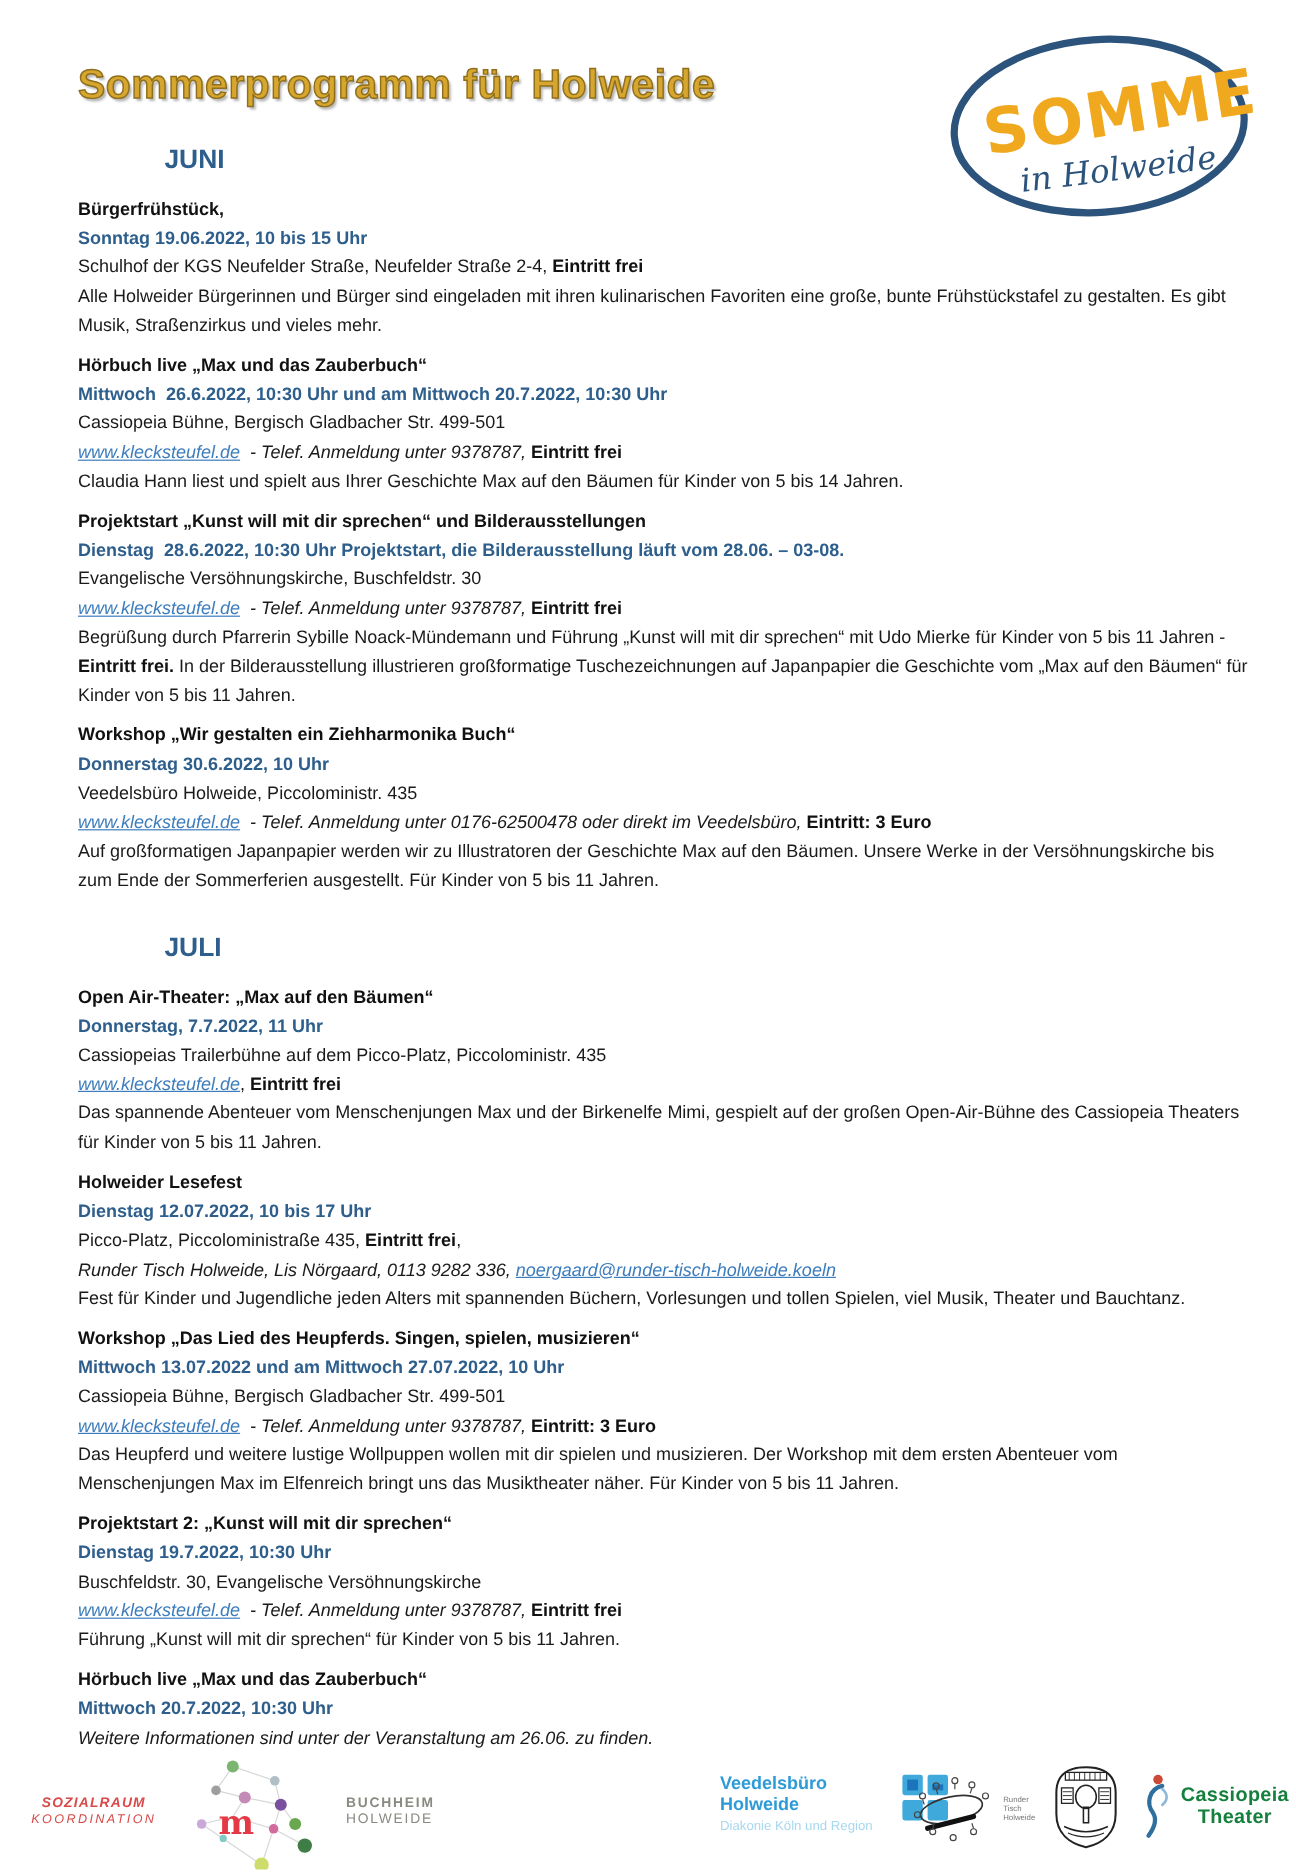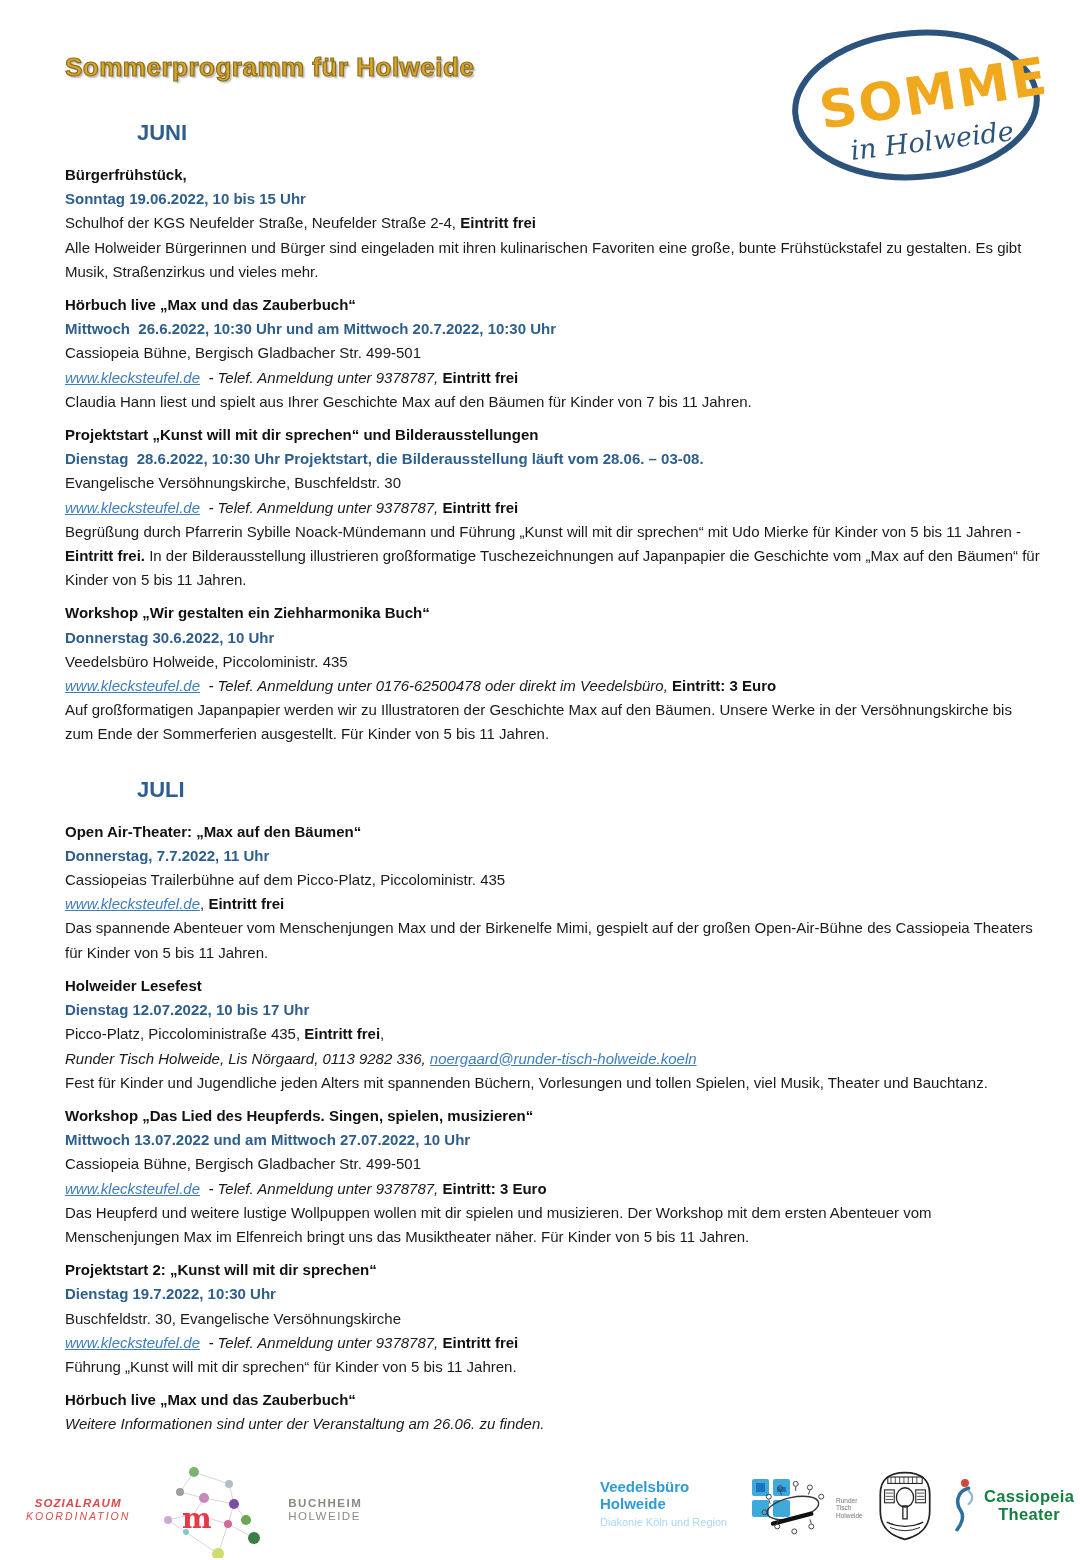--- a/index.html
+++ b/index.html
@@ -1,20 +1,20 @@
 <!DOCTYPE html>
 <html style="--accent_blue: #2e5f8c; --link_blue: #3d7dbd; --title_gold: #d6a62e; --logo_yellow: #f0a91f; --logo_navy: #2c537c; --sozialraum_red: #d94a4a; --veedels_blue: #2e9bd6;"><head>
 <meta charset="utf-8">
 <style>
   html,body{margin:0;padding:0;background:#ffffff;}
   .page{position:relative;width:1080px;height:1560px;background:#ffffff;overflow:hidden;
         font-family:"Liberation Sans","DejaVu Sans",sans-serif;color:#1a1a1a;}
 
   
-  .doc-title{position:absolute;left:65px;top:52px;font-size:26px;font-weight:bold;
+  .doc-title{position:absolute;left:65px;top:52px;font-size:34px;font-weight:bold;
              color:var(--title_gold,#d6a62e);-webkit-text-stroke:1.2px #8f6f1c;
              text-shadow:2px 2px 2px rgba(120,120,120,.55);letter-spacing:.5px;}
   .stamp{position:absolute;left:788px;top:22px;width:256px;height:166px;}
 
   
   .content{position:absolute;left:65px;top:120px;width:978px;}
   .section-heading{margin:0 0 17px 72px;font-size:22px;font-weight:bold;
                    color:var(--accent_blue,#2e5f8c);}
   .event + .section-heading{margin-top:30px;}
   .event{margin-bottom:9px;}
@@ -62,21 +62,21 @@
         <div class="line"><span class="seg-title">Bürgerfrühstück,</span></div>
         <div class="line"><span class="seg-date">Sonntag 19.06.2022, 10 bis 15 Uhr</span></div>
         <div class="line"><span class="seg-plain">Schulhof der KGS Neufelder Straße, Neufelder Straße 2-4, </span><span class="seg-bold">Eintritt frei</span></div>
         <div class="line"><span class="seg-plain">Alle Holweider Bürgerinnen und Bürger sind eingeladen mit ihren kulinarischen Favoriten eine große, bunte Frühstückstafel zu gestalten. Es gibt Musik, Straßenzirkus und vieles mehr.</span></div>
       </div>
       <div class="event">
         <div class="line"><span class="seg-title">Hörbuch live „Max und das Zauberbuch“</span></div>
         <div class="line"><span class="seg-date">Mittwoch  26.6.2022, 10:30 Uhr und am Mittwoch 20.7.2022, 10:30 Uhr</span></div>
         <div class="line"><span class="seg-plain">Cassiopeia Bühne, Bergisch Gladbacher Str. 499-501</span></div>
         <div class="line"><span class="seg-link">www.klecksteufel.de</span><span class="seg-italic">  - Telef. Anmeldung unter 9378787, </span><span class="seg-bold">Eintritt frei</span></div>
-        <div class="line"><span class="seg-plain">Claudia Hann liest und spielt aus Ihrer Geschichte Max auf den Bäumen für Kinder von 7 bis 11 Jahren.</span></div>
+        <div class="line"><span class="seg-plain">Claudia Hann liest und spielt aus Ihrer Geschichte Max auf den Bäumen für Kinder von 5 bis 14 Jahren.</span></div>
       </div>
       <div class="event">
         <div class="line"><span class="seg-title">Projektstart „Kunst will mit dir sprechen“ und Bilderausstellungen</span></div>
         <div class="line"><span class="seg-date">Dienstag  28.6.2022, 10:30 Uhr Projektstart, die Bilderausstellung läuft vom 28.06. – 03-08.</span></div>
         <div class="line"><span class="seg-plain">Evangelische Versöhnungskirche, Buschfeldstr. 30</span></div>
         <div class="line"><span class="seg-link">www.klecksteufel.de</span><span class="seg-italic">  - Telef. Anmeldung unter 9378787, </span><span class="seg-bold">Eintritt frei</span></div>
         <div class="line"><span class="seg-plain">Begrüßung durch Pfarrerin Sybille Noack-Mündemann und Führung „Kunst will mit dir sprechen“ mit Udo Mierke für Kinder von 5 bis 11 Jahren - </span><span class="seg-bold">Eintritt frei.</span><span class="seg-plain"> In der Bilderausstellung illustrieren großformatige Tuschezeichnungen auf Japanpapier die Geschichte vom „Max auf den Bäumen“ für Kinder von 5 bis 11 Jahren.</span></div>
       </div>
       <div class="event">
         <div class="line"><span class="seg-title">Workshop „Wir gestalten ein Ziehharmonika Buch“</span></div>
@@ -109,20 +109,21 @@
       </div>
       <div class="event">
         <div class="line"><span class="seg-title">Projektstart 2: „Kunst will mit dir sprechen“</span></div>
         <div class="line"><span class="seg-date">Dienstag 19.7.2022, 10:30 Uhr</span></div>
         <div class="line"><span class="seg-plain">Buschfeldstr. 30, Evangelische Versöhnungskirche</span></div>
         <div class="line"><span class="seg-link">www.klecksteufel.de</span><span class="seg-italic">  - Telef. Anmeldung unter 9378787, </span><span class="seg-bold">Eintritt frei</span></div>
         <div class="line"><span class="seg-plain">Führung „Kunst will mit dir sprechen“ für Kinder von 5 bis 11 Jahren.</span></div>
       </div>
       <div class="event">
         <div class="line"><span class="seg-title">Hörbuch live „Max und das Zauberbuch“</span></div>
+        <div class="line"><span class="seg-date">Mittwoch 20.7.2022, 10:30 Uhr</span></div>
         <div class="line"><span class="seg-italic">Weitere Informationen sind unter der Veranstaltung am 26.06. zu finden.</span></div>
       </div>
     </div>
 
   <div class="footer">
 
     <div class="flogo f-sozialraum">
       <div class="soz-text">
         <div class="l1">SOZIALRAUM</div>
         <div class="l2">KOORDINATION</div>

